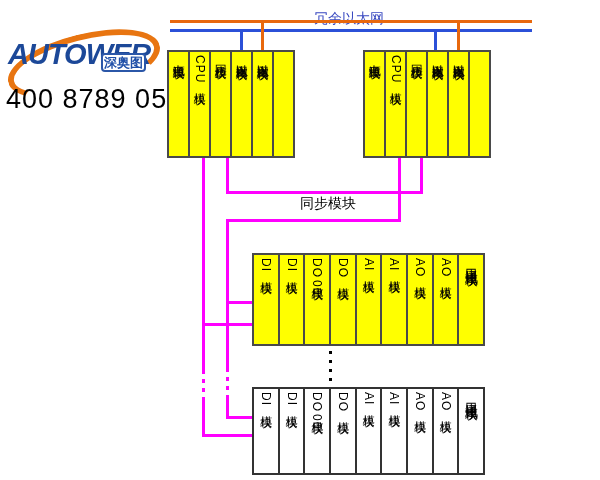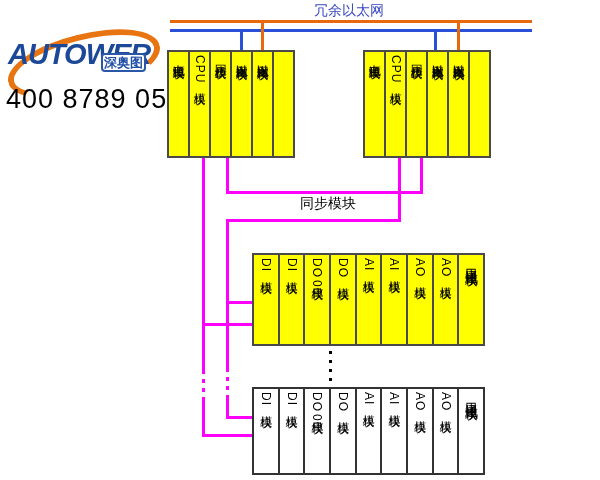--- a/index.html
+++ b/index.html
@@ -20,21 +20,21 @@
   .h,.v{position:absolute;}
   .h{height:3px;} .v{width:3px;}
   .orange{background:#E8680D;} .blue{background:#2B50D8;} .mag{background:#FF00FF;}
   .vdash{position:absolute;width:3px;
      background:repeating-linear-gradient(to bottom,#FF00FF 0 4px,transparent 4px 9px);}
   .dots{position:absolute;width:3px;
      background:repeating-linear-gradient(to bottom,#000 0 3px,transparent 3px 9px);}
 
   
   .lbl{position:absolute;font-size:14px;color:#000;white-space:nowrap;}
-  .lbl-blue{color:#3848C0;}
+  .lbl-blue{color:#3848C0;margin-top:8px;}
 
   
   .rack{position:absolute;display:flex;box-sizing:border-box;border:2px solid #4A4A4A;}
   .rack .cell{flex:1;box-sizing:border-box;border-left:2px solid #4A4A4A;
      display:flex;justify-content:center;padding-top:3px;}
   .rack .cell:first-child{border-left:none;}
   .yellow-rack{background:#FFFF00;}
   .white-rack{background:#FFFFFF;border-color:#333;}
   .white-rack .cell{border-left-color:#333;}
   .vtext{writing-mode:vertical-rl;text-orientation:mixed;font-size:12px;color:#000;

